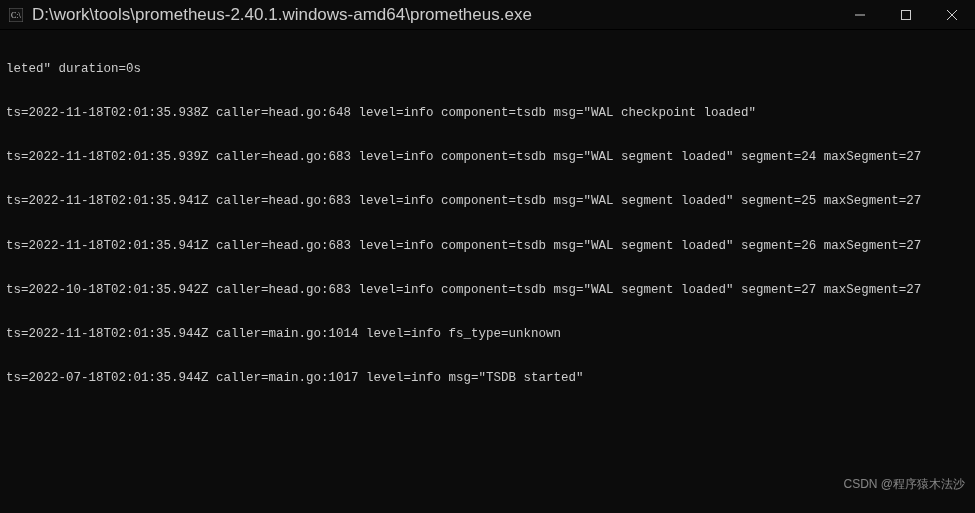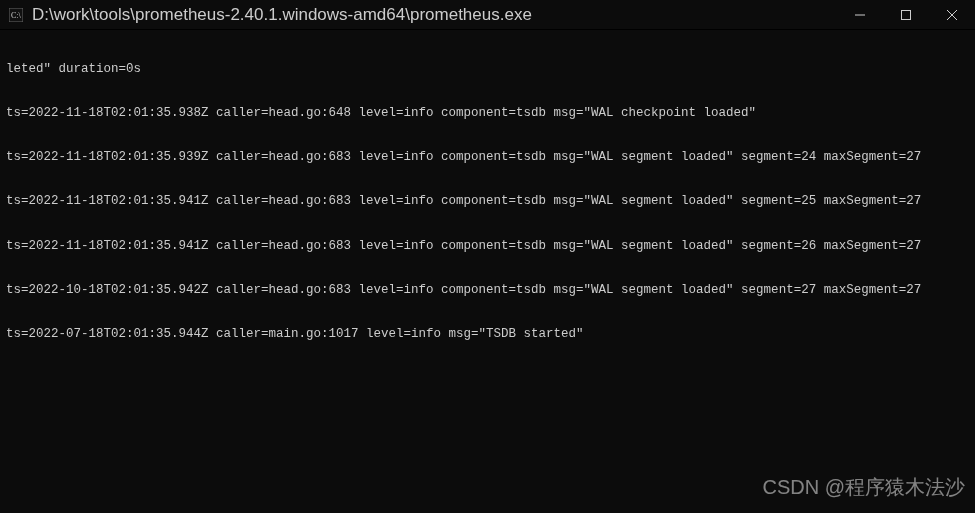--- a/index.html
+++ b/index.html
@@ -36,24 +36,24 @@
   padding: 2px 6px;
   color: #cccccc;
   line-height: 1.18;
   white-space: pre-wrap;
   word-break: break-all;
 }
 .terminal .line { display: block; }
 .watermark {
   position: absolute;
   right: 10px;
-  bottom: 12px;
+  bottom: 20px;
   color: rgba(230,230,230,0.55);
   font-family: "Segoe UI", "Microsoft YaHei", sans-serif;
-  font-size: 20px;
+  font-size: 12px;
   pointer-events: none;
 }
 </style>
 </head>
 <body>
 
 <div class="titlebar">
   <div class="titlebar-left">
     <span class="titlebar-icon">
       <svg width="14" height="14" viewBox="0 0 14 14">
@@ -82,20 +82,21 @@
   </div>
 </div>
 
 <div class="terminal">
   <span class="line">leted" duration=0s</span>
   <span class="line">ts=2022-11-18T02:01:35.938Z caller=head.go:648 level=info component=tsdb msg="WAL checkpoint loaded"</span>
   <span class="line">ts=2022-11-18T02:01:35.939Z caller=head.go:683 level=info component=tsdb msg="WAL segment loaded" segment=24 maxSegment=27</span>
   <span class="line">ts=2022-11-18T02:01:35.941Z caller=head.go:683 level=info component=tsdb msg="WAL segment loaded" segment=25 maxSegment=27</span>
   <span class="line">ts=2022-11-18T02:01:35.941Z caller=head.go:683 level=info component=tsdb msg="WAL segment loaded" segment=26 maxSegment=27</span>
   <span class="line">ts=2022-10-18T02:01:35.942Z caller=head.go:683 level=info component=tsdb msg="WAL segment loaded" segment=27 maxSegment=27</span>
+  <span class="line">ts=2022-11-18T02:01:35.944Z caller=main.go:1014 level=info fs_type=unknown</span>
   <span class="line">ts=2022-07-18T02:01:35.944Z caller=main.go:1017 level=info msg="TSDB started"</span>
   
   
   
   
   
   
   
   
   

